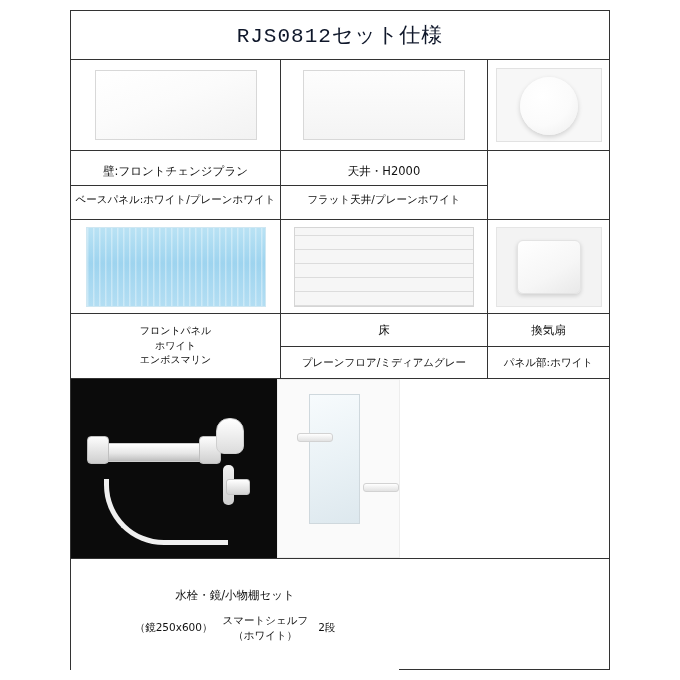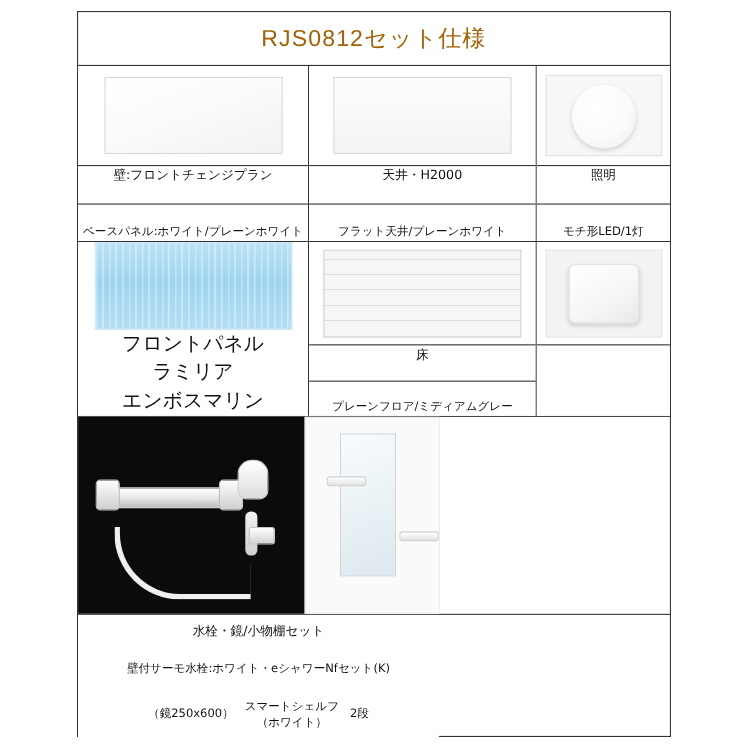--- a/index.html
+++ b/index.html
@@ -15,24 +15,24 @@
     left:70px;top:10px;
     width:540px;height:660px;
     border:1px solid #333;
     box-sizing:border-box;
     background:#fff;
   }
   .title{
     height:48px;
     display:flex;align-items:center;justify-content:center;
     border-bottom:1px solid #333;
-    color:#a16207;
+    color:#0f172a;
     font-size:21px;
     letter-spacing:1px;
-    font-family:Liberation Sans, sans-serif;
+    font-family:Liberation Mono, monospace;
   }
   .row{display:flex;border-bottom:1px solid #333;box-sizing:border-box;}
   .row:last-child{border-bottom:none;}
   .cell{
     box-sizing:border-box;
     border-right:1px solid #333;
     display:flex;flex-direction:column;
     align-items:center;
     background:#fff;
   }
@@ -40,31 +40,31 @@
 
   .imgbox{
     box-sizing:border-box;
     display:flex;align-items:center;justify-content:center;
     width:100%;
   }
   .capbox{
     box-sizing:border-box;
     width:100%;
     display:flex;flex-direction:column;
-    align-items:center;justify-content:space-between;
+    align-items:center;justify-content:center;
     flex:1;
   }
   .cap{
     font-size:11.5px;
     text-align:center;
     line-height:1.45;
     font-family:"DejaVu Sans","Liberation Sans",sans-serif;
   }
   .cap.small{font-size:10.5px;}
-  .cap.big{font-size:18px;}
+  .cap.big{font-size:10px;}
   .sep{
     width:100%;height:1px;background:#333;
   }
 
   
   .pic{position:relative;overflow:hidden;background:#fff;}
 
   
   .wallpanel{
     background:linear-gradient(160deg,#ffffff 0%,#fbfbfb 45%,#f2f2f2 100%);
@@ -214,38 +214,33 @@
       </div>
     </div>
 
     <div class="cell" style="width:121px;">
       <div class="imgbox" style="height:90px;">
         <div class="pic ledbg" style="width:104px;height:72px;">
           <div class="leddisc"></div>
         </div>
       </div>
       <div class="sep"></div>
-      <div class="capbox">
-        <div class="cap">照明</div>
-        <div class="sep" style="margin:6px 0;"></div>
-        <div class="cap small">モチ形LED/1灯</div>
-      </div>
     </div>
   </div>
 
   <div class="row" style="height:159px;">
 
     <div class="cell" style="width:210px;">
       <div class="imgbox" style="height:93px;">
         <div class="pic marine" style="width:178px;height:78px;"></div>
       </div>
       <div class="sep"></div>
       <div class="capbox">
         <div class="cap big">フロントパネル</div>
-        <div class="cap big">ラミリア</div>
+        <div class="cap big">ホワイト</div>
         <div class="cap big">エンボスマリン</div>
       </div>
     </div>
 
     <div class="cell" style="width:207px;">
       <div class="imgbox" style="height:93px;">
         <div class="pic floor" style="width:178px;height:78px;"></div>
       </div>
       <div class="sep"></div>
       <div class="capbox">
@@ -255,20 +250,25 @@
       </div>
     </div>
 
     <div class="cell" style="width:121px;">
       <div class="imgbox" style="height:93px;">
         <div class="pic fanbg" style="width:104px;height:78px;">
           <div class="fanpanel"></div>
         </div>
       </div>
       <div class="sep"></div>
+      <div class="capbox">
+        <div class="cap">換気扇</div>
+        <div class="sep" style="margin:8px 0;"></div>
+        <div class="cap small">パネル部:ホワイト</div>
+      </div>
     </div>
   </div>
 
   <div class="row" style="height:180px;">
 
 
     <div class="cell" style="width:207px;padding:0;">
       <div class="pic darkbg" style="width:100%;height:100%;">
         <div class="faucet-body"></div>
         <div class="faucet-knob" style="left:8%;"></div>
@@ -288,21 +288,20 @@
       </div>
     </div>
   </div>
 
   <div class="row" style="height:112px;">
 
 
     <div class="cell" style="width:328px;justify-content:center;">
       <div class="capbox" style="padding:6px 4px;">
         <div class="cap" style="margin-bottom:9px;">水栓・鏡/小物棚セット</div>
-        <div class="cap small" style="margin-bottom:8px;">壁付サーモ水栓:ホワイト・eシャワーNfセット(K)</div>
         <div style="display:flex;align-items:center;justify-content:center;width:100%;gap:10px;">
           <span class="cap small">（鏡250x600）</span>
           <span style="display:flex;flex-direction:column;align-items:center;">
             <span class="cap small">スマートシェルフ</span>
             <span class="cap small">（ホワイト）</span>
           </span>
           <span class="cap small">2段</span>
         </div>
       </div>
     </div>

